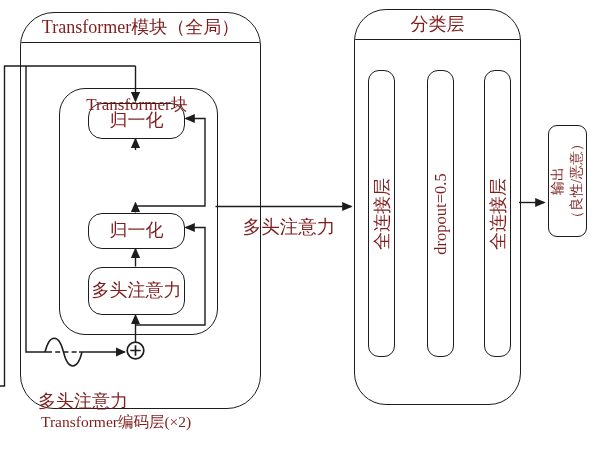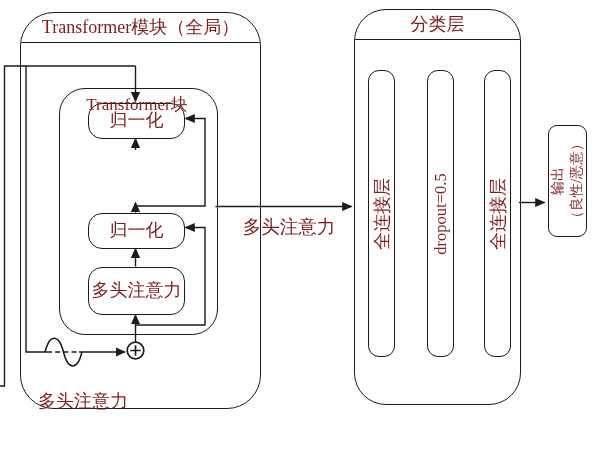--- a/index.html
+++ b/index.html
@@ -90,20 +90,21 @@
     <span>归一化</span>
   </div>
   <div class="box box-norm-bottom">
     <span>归一化</span>
   </div>
   <div class="box box-mha">
     <span>多头注意力</span>
   </div>
 
   <div class="lbl pos-enc-label">多头注意力</div>
+  <div class="lbl enc-layer-label">Transformer编码层(×2)</div>
 
   <div class="lbl pooling-label">多头注意力</div>
 
   <div class="panel classifier-panel">
     <div class="panel-title">分类层</div>
   </div>
 
   <div class="vbox vbox-fc1">
     <span class="vtext">全连接层</span>
   </div>

